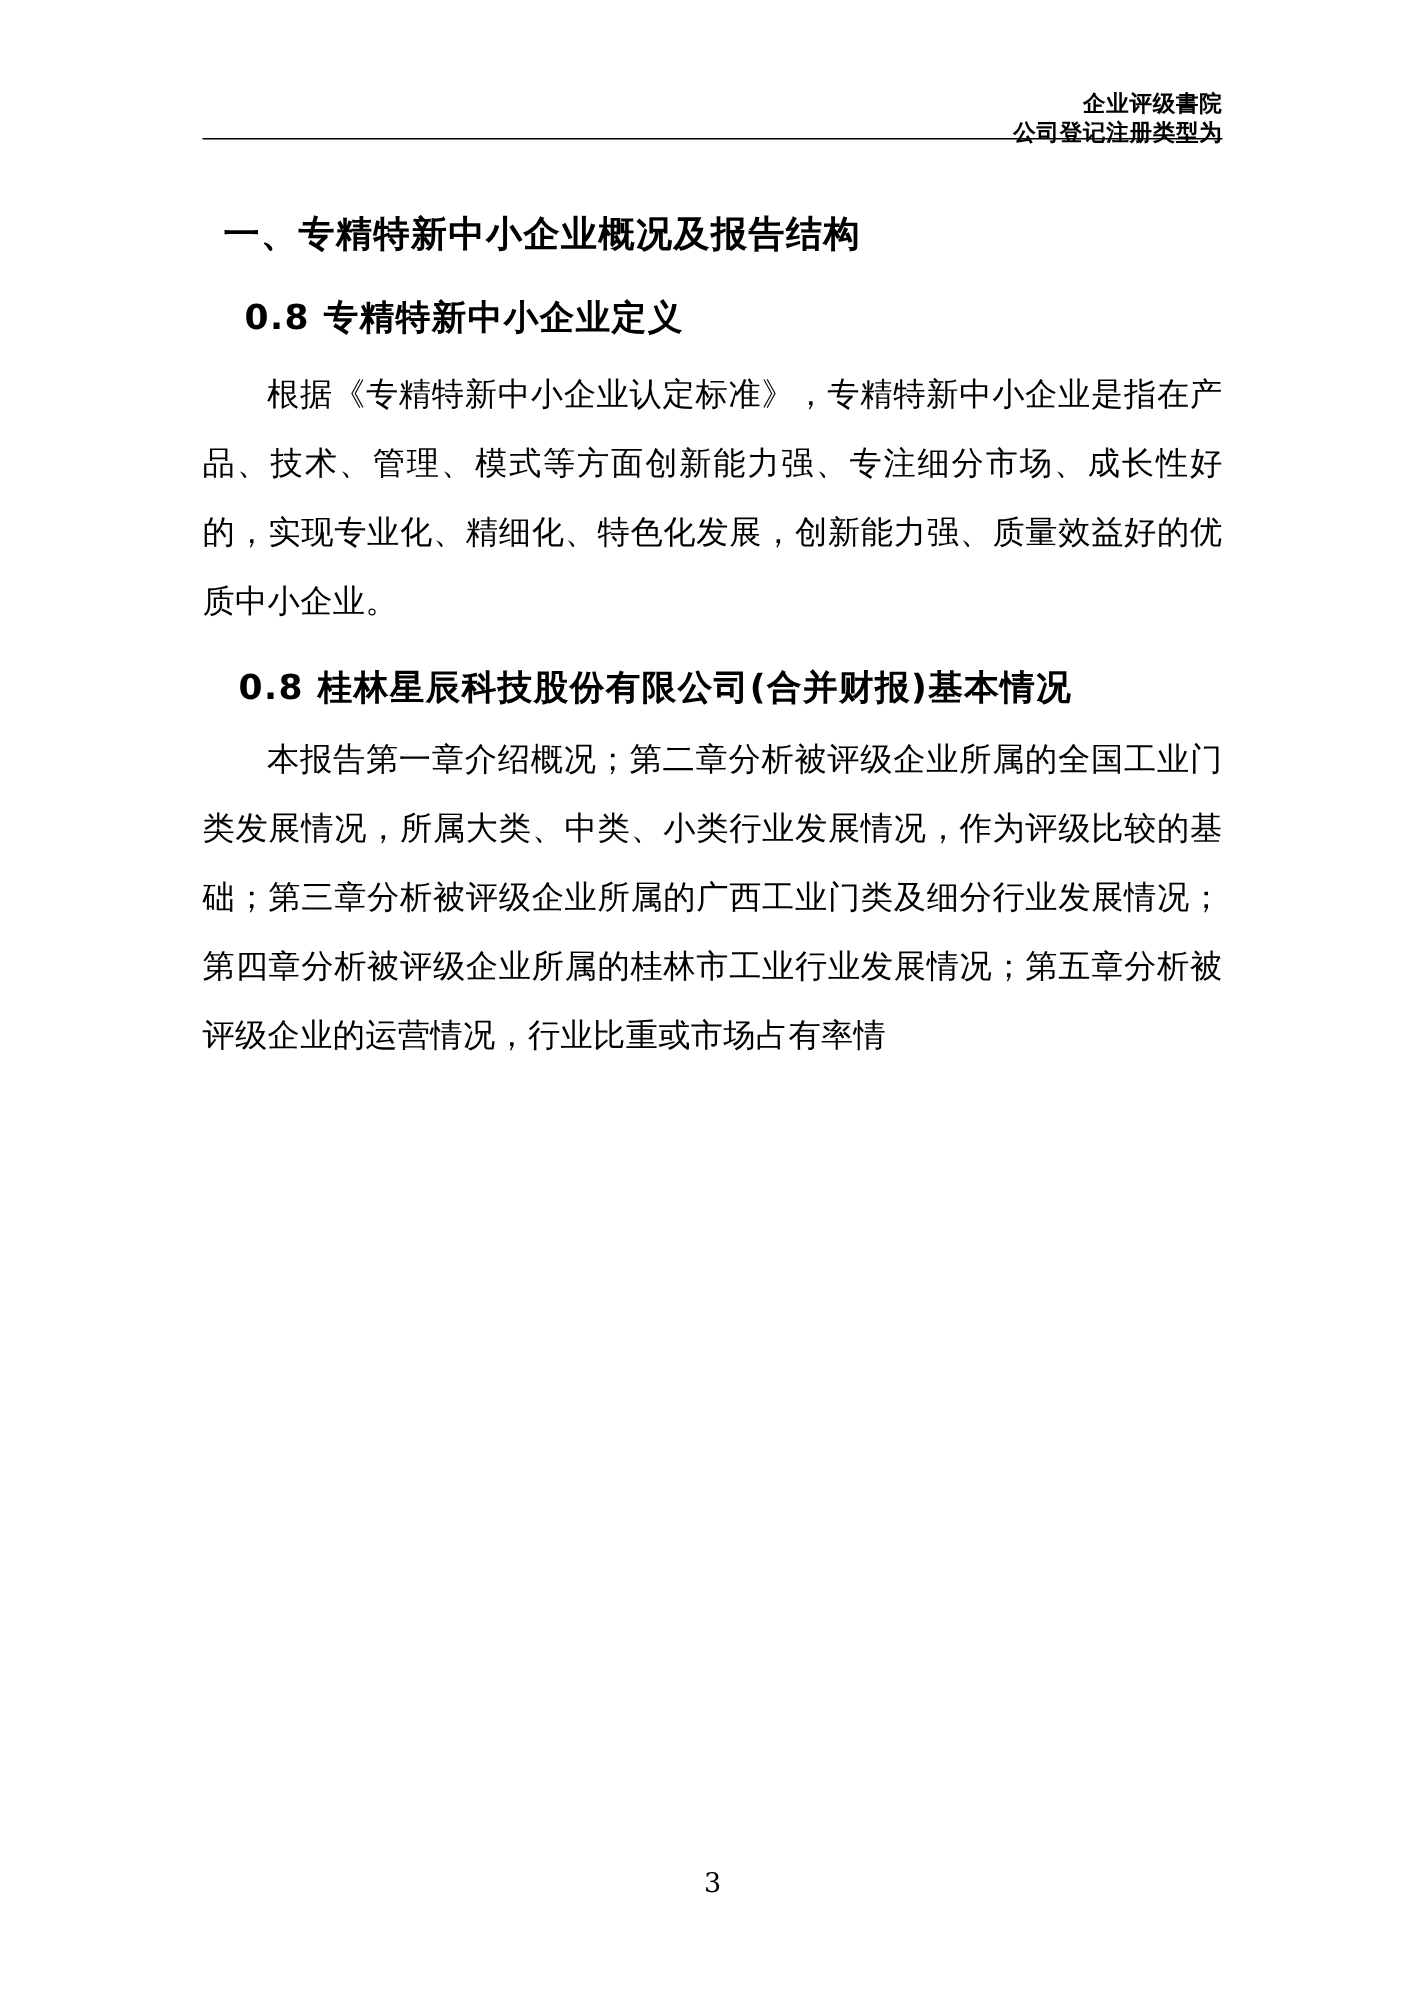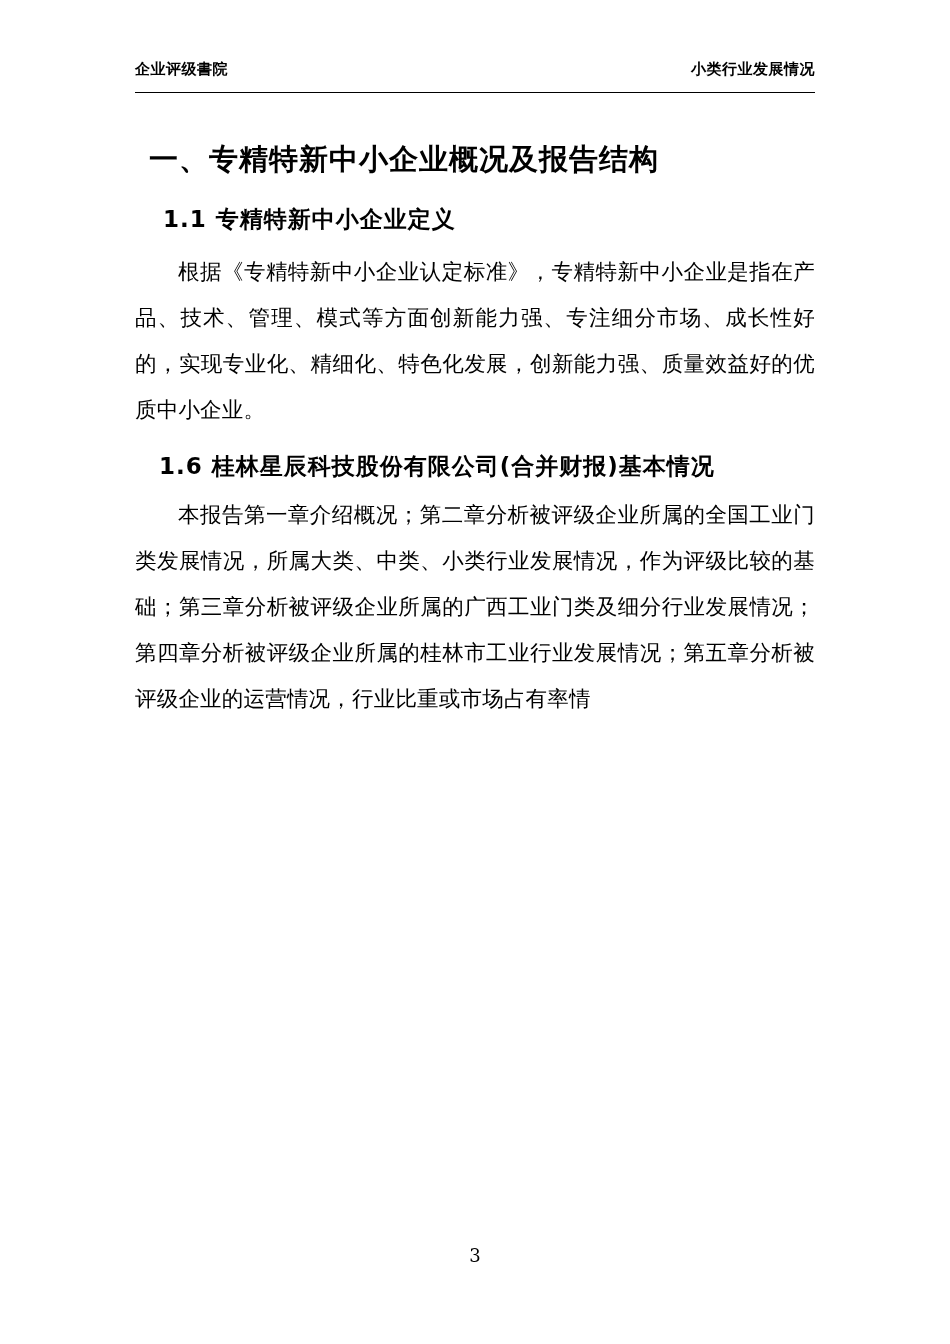--- a/index.html
+++ b/index.html
@@ -30,40 +30,41 @@
     top: 60px;
     width: 680px;
     display: flex;
     justify-content: space-between;
     align-items: flex-end;
     font-family: "DejaVu Sans", "Liberation Sans", sans-serif;
     font-weight: bold;
     font-size: 15px;
     letter-spacing: 0.5px;
     color: #000;
+    flex-direction: column;
   }
   .header-rule {
     position: absolute;
     left: 135px;
     top: 92px;
     width: 680px;
     height: 1px;
     background: #000;
   }
   
   .content {
     position: absolute;
     left: 135px;
     top: 130px;
     width: 680px;
   }
   h1.sec {
     font-family: "DejaVu Sans", "Liberation Sans", sans-serif;
     font-weight: bold;
-    font-size: 29px;
+    font-size: 24px;
     margin: 0 0 0 0;
     padding: 10px 0 6px 14px;
     letter-spacing: 1px;
   }
   h2.sub {
     font-family: "DejaVu Sans", "Liberation Sans", sans-serif;
     font-weight: bold;
     font-size: 23px;
     margin: 0;
     padding: 18px 0 4px 28px;
@@ -96,32 +97,32 @@
     font-size: 18px;
   }
 </style>
 </head>
 <body>
 
 <div class="page">
 
   <div class="header">
     <span>企业评级書院</span>
-    <span>小类行业发展情况</span>
+    <span>公司登记注册类型为</span>
   </div>
   <div class="header-rule"></div>
 
   <div class="content">
 
     <h1 class="sec">一、专精特新中小企业概况及报告结构</h1>
 
-    <h2 class="sub">1.1 专精特新中小企业定义</h2>
+    <h2 class="sub">0.8 专精特新中小企业定义</h2>
     <p class="para first-block">根据《专精特新中小企业认定标准》，专精特新中小企业是指在产品、技术、管理、模式等方面创新能力强、专注细分市场、成长性好的，实现专业化、精细化、特色化发展，创新能力强、质量效益好的优质中小企业。</p>
 
-    <h2 class="sub wide">1.6 桂林星辰科技股份有限公司(合并财报)基本情况</h2>
+    <h2 class="sub wide">0.8 桂林星辰科技股份有限公司(合并财报)基本情况</h2>
 
     <p class="para">本报告第一章介绍概况；第二章分析被评级企业所属的全国工业门类发展情况，所属大类、中类、小类行业发展情况，作为评级比较的基础；第三章分析被评级企业所属的广西工业门类及细分行业发展情况；第四章分析被评级企业所属的桂林市工业行业发展情况；第五章分析被评级企业的运营情况，行业比重或市场占有率情</p>
 
   </div>
 
   <div class="page-number">3</div>
 
 </div>
 
 </body></html>

